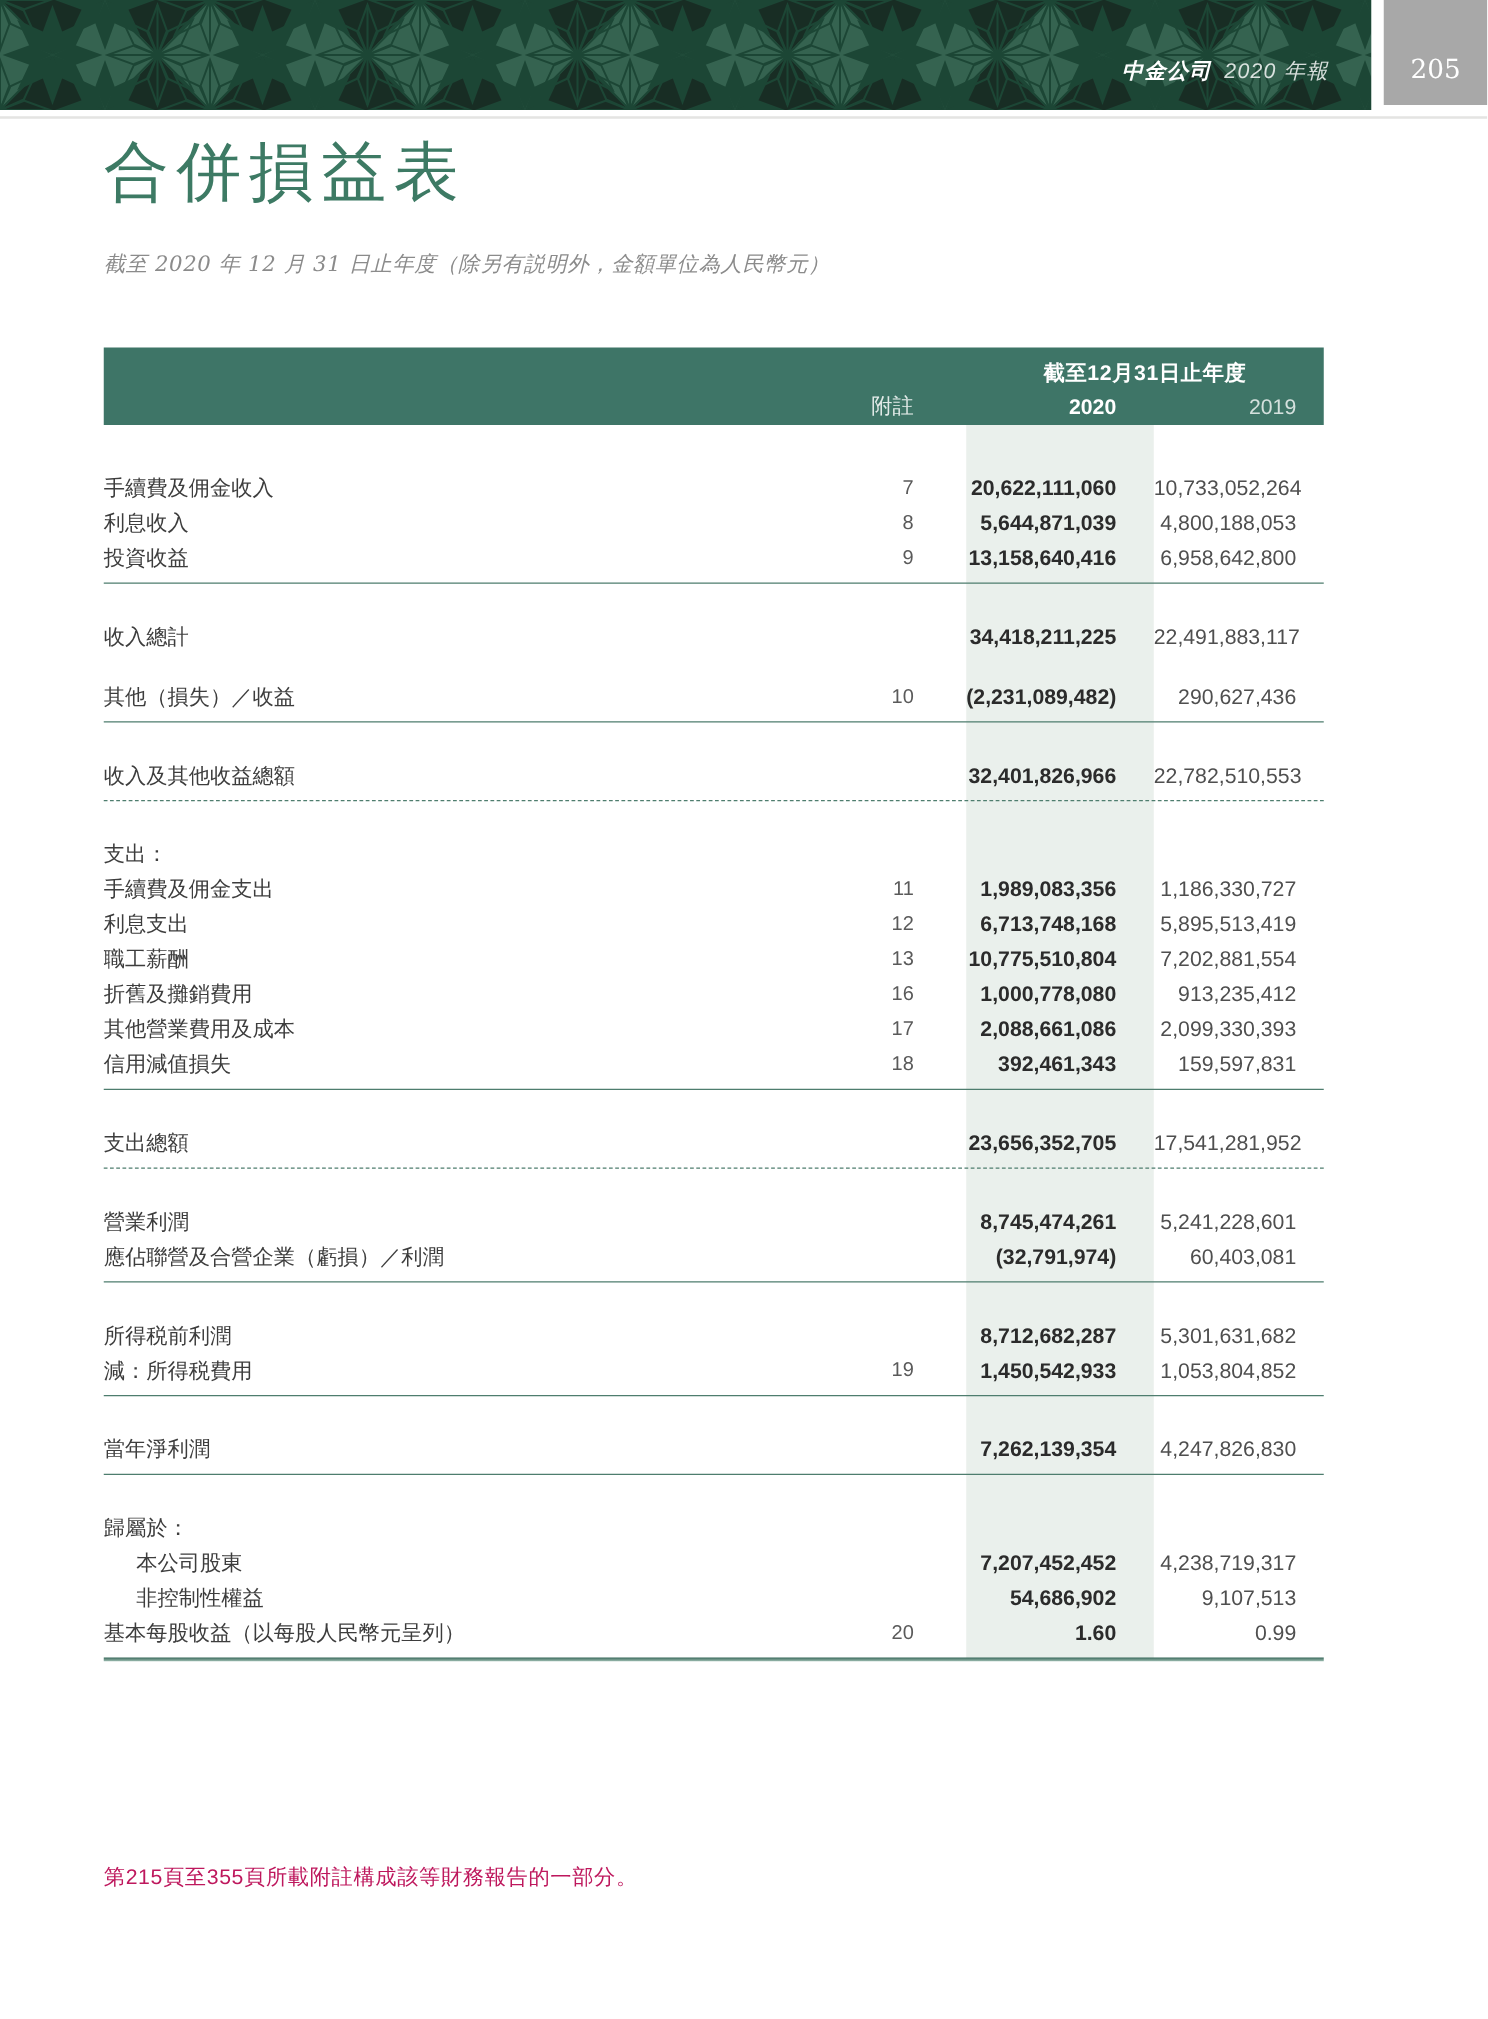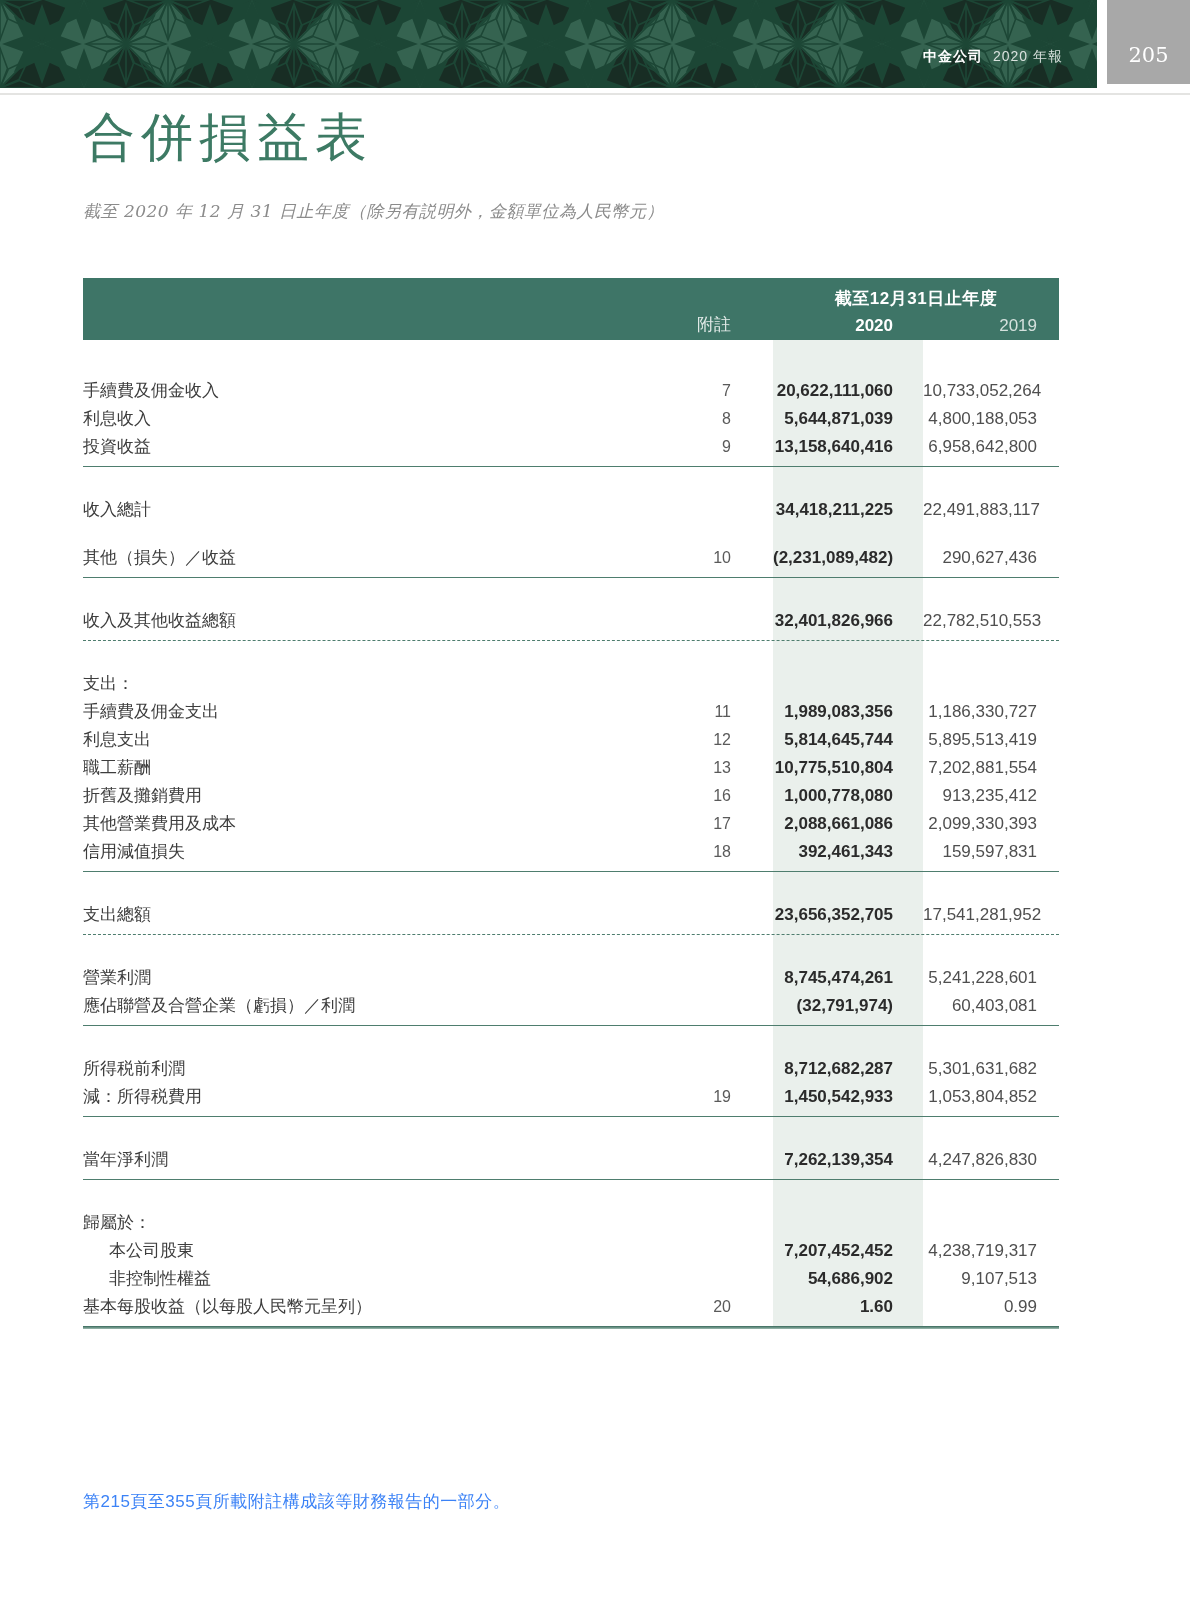--- a/index.html
+++ b/index.html
@@ -4,21 +4,21 @@
 <style>
   html,body{margin:0;padding:0;background:#ffffff;}
   .page{position:relative;width:1190px;height:1615px;background:#fff;overflow:hidden;
         font-family:"Liberation Sans",sans-serif;color:#3d3d3d;}
 
   
   .hdr{position:absolute;top:0;left:0;width:1190px;height:88px;display:flex;}
   .banner{position:relative;width:1097px;height:88px;overflow:hidden;background:var(--banner_base,#356350);}
   .banner svg{position:absolute;top:0;left:0;}
   .banner-text{position:absolute;top:57px;right:34px;transform:translateY(-50%);
-               white-space:nowrap;font-size:14px;color:#ffffff;}
+               white-space:nowrap;font-size:17px;color:#ffffff;font-style:italic;}
   .banner-text .brand{font-weight:bold;letter-spacing:1px;}
   .banner-text .report{color:rgba(255,255,255,.82);margin-left:10px;letter-spacing:1px;}
   .pagebox{position:absolute;left:1107px;top:0;width:83px;height:84px;
            background:var(--page_box,#a8a8a8);display:flex;align-items:center;justify-content:center;text-align:center;}
   .pagebox span{font-family:"DejaVu Serif",serif;font-size:21px;color:#ffffff;margin-top:26px;}
   .hdr-hairline{position:absolute;top:93px;left:0;width:1190px;height:2px;background:#e4e4e2;}
 
   
   .title{position:absolute;left:83px;top:103px;font-family:Liberation Serif, serif;
          font-size:52px;letter-spacing:6px;color:var(--title,#3d7a64);font-weight:400;}
@@ -43,21 +43,21 @@
   .trow .label.indent{padding-left:26px;}
   .trow .note{text-align:right;color:#5a5a5a;font-size:16px;}
   .trow .v20{text-align:right;padding-right:30px;font-weight:bold;color:#2b2b2b;}
   .trow .v19{text-align:right;padding-right:22px;color:#4f4f4f;}
   .rule{position:relative;height:0;border-top:1px solid var(--rule,#4e7d6e);margin-top:5px;}
   .rule.dashed{border-top:1px dashed var(--rule,#4e7d6e);}
   .rule.thick{height:3px;border:none;background:linear-gradient(#38685a,#9dbcb1);}
   .gap{height:29px;}
   .gap.sm{height:20px;}
 
-  .footer{position:absolute;left:83px;top:1490px;font-size:17px;color:#3b82f6;letter-spacing:.5px;text-align:right;}
+  .footer{position:absolute;left:83px;top:1490px;font-size:17px;color:#be185d;letter-spacing:.5px;text-align:right;}
 </style>
 </head>
 <body>
 
 <div class="page">
 
   <div class="hdr">
     <div class="banner">
       <svg width="1097" height="88" viewBox="0 0 1097 88" preserveAspectRatio="none">
         <defs>
@@ -183,21 +183,21 @@
           <div class="label">手續費及佣金支出</div>
           <div class="note">11</div>
           <div class="sp"></div>
           <div class="v20">1,989,083,356</div>
           <div class="v19">1,186,330,727</div>
         </div>
         <div class="trow">
           <div class="label">利息支出</div>
           <div class="note">12</div>
           <div class="sp"></div>
-          <div class="v20">5,814,645,744</div>
+          <div class="v20">6,713,748,168</div>
           <div class="v19">5,895,513,419</div>
         </div>
         <div class="trow">
           <div class="label">職工薪酬</div>
           <div class="note">13</div>
           <div class="sp"></div>
           <div class="v20">10,775,510,804</div>
           <div class="v19">7,202,881,554</div>
         </div>
         <div class="trow">

